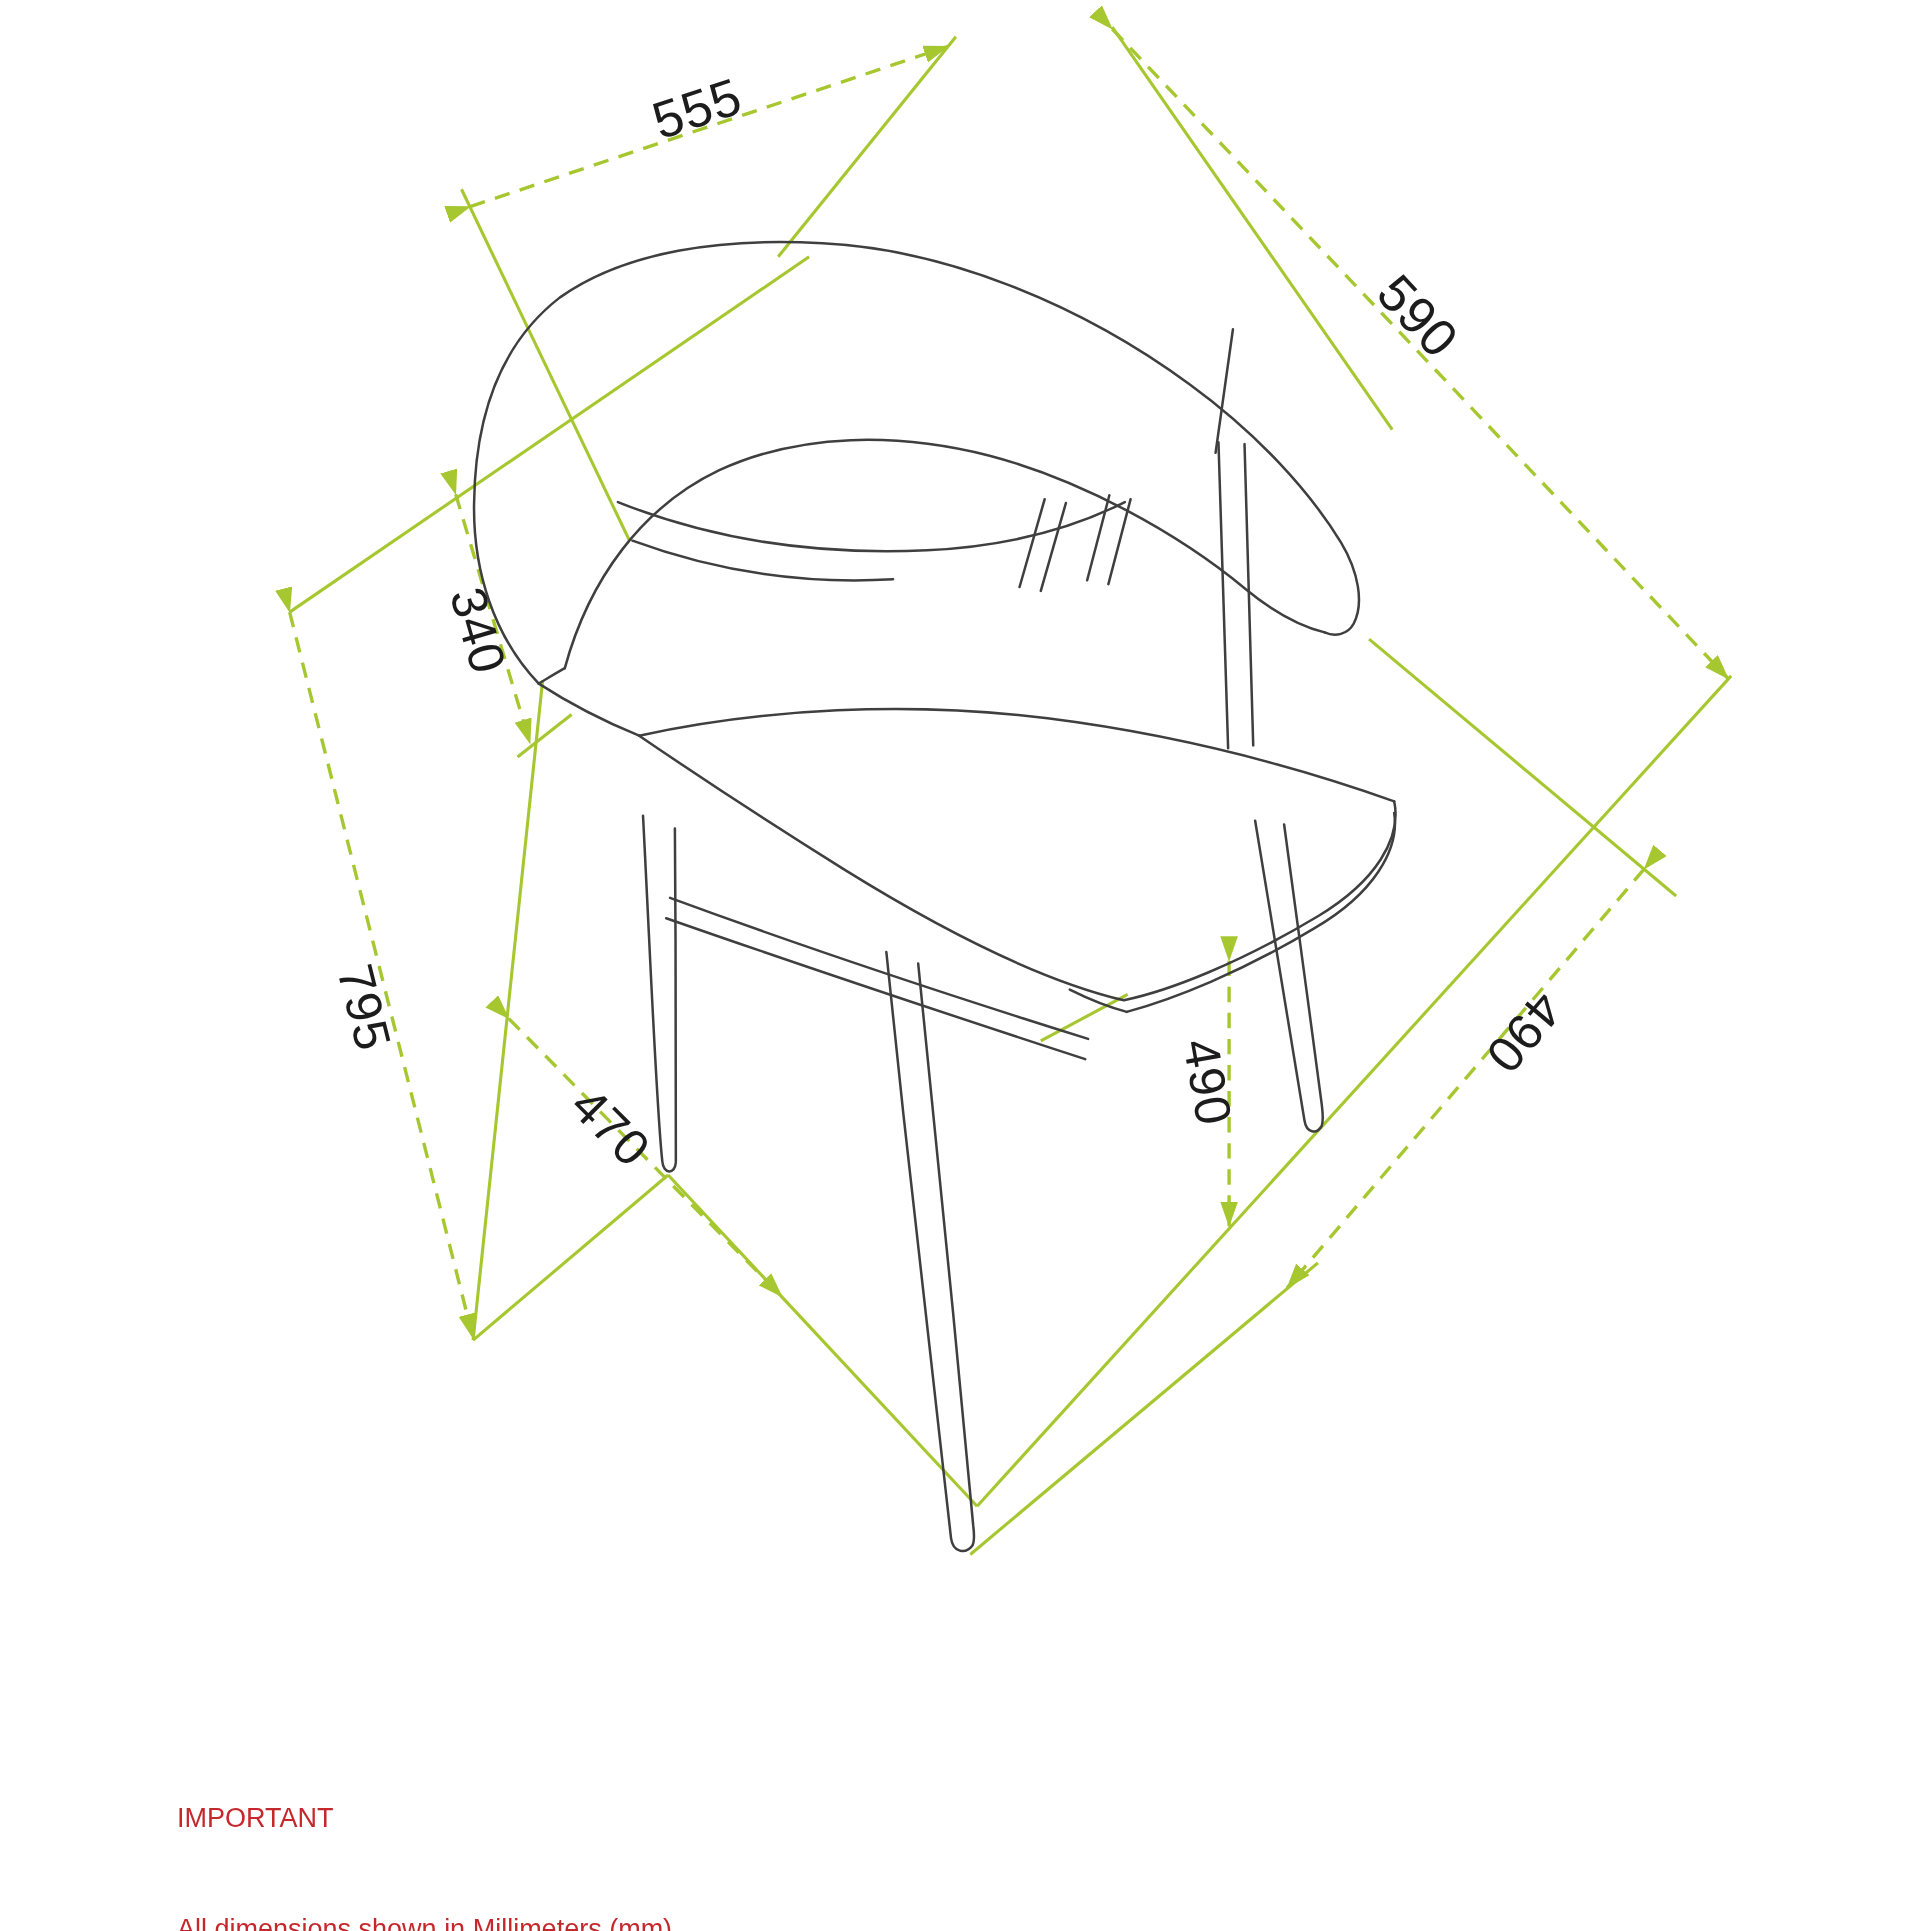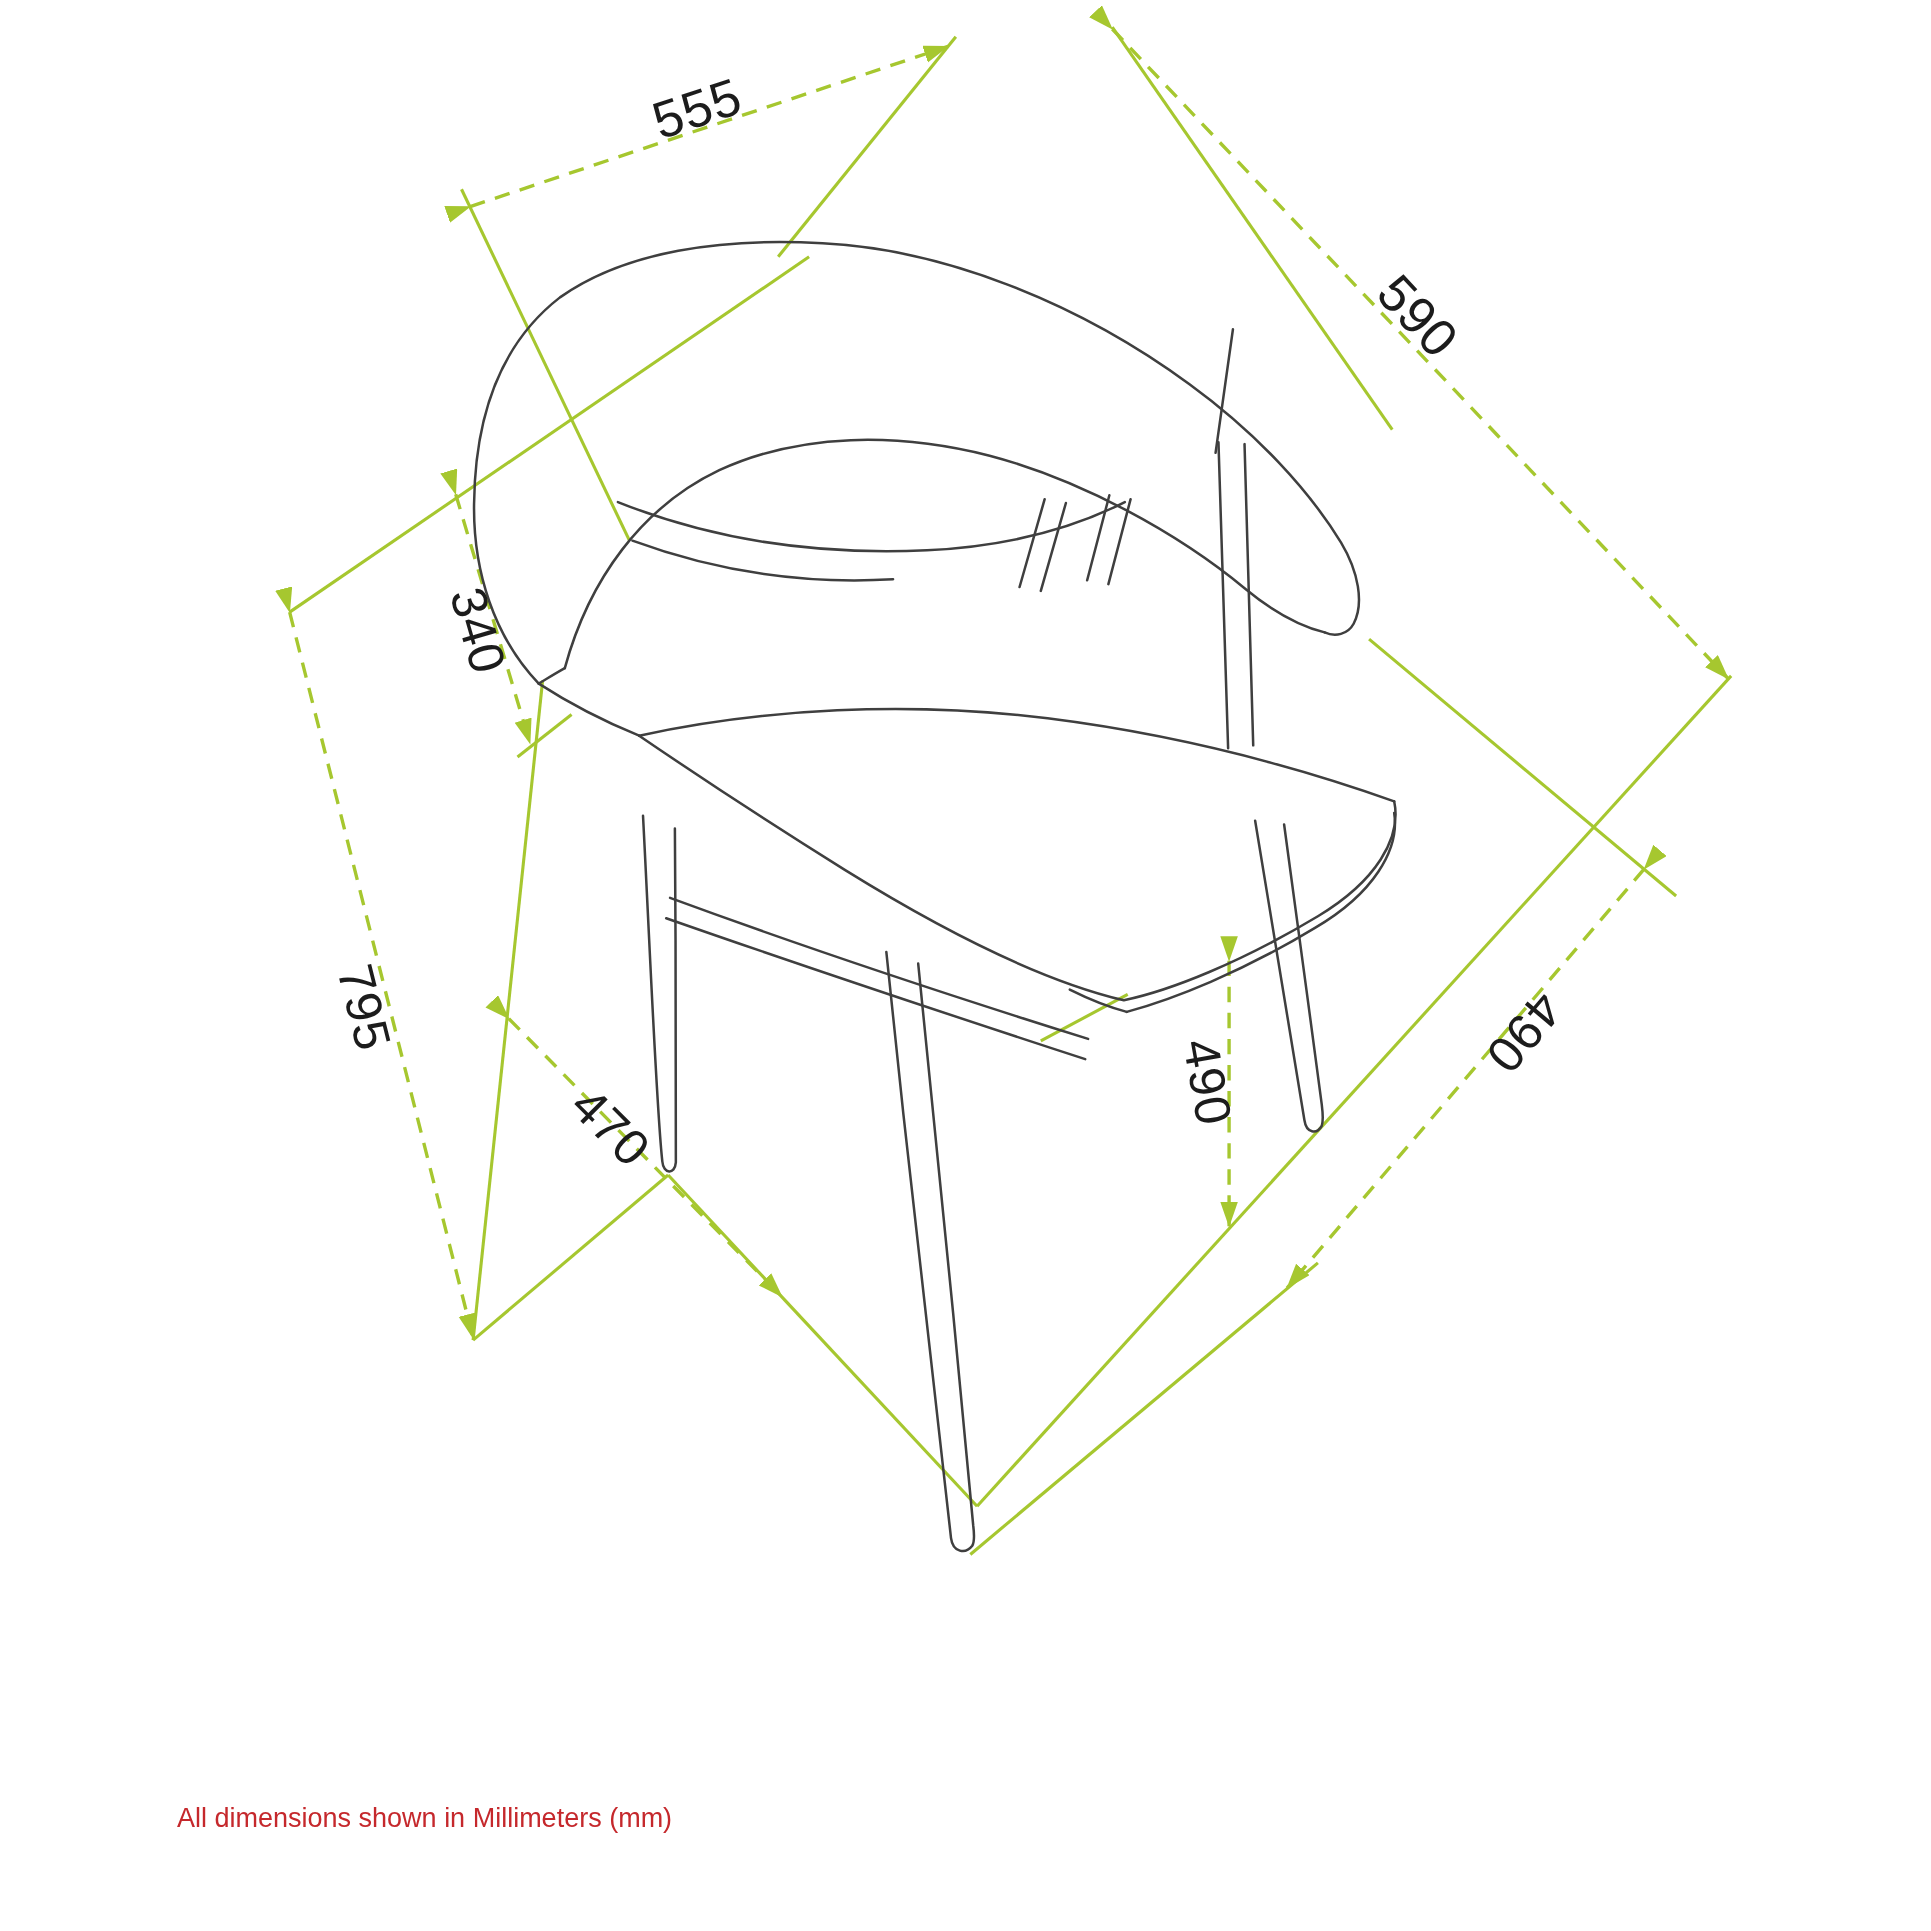--- a/index.html
+++ b/index.html
@@ -118,20 +118,21 @@
     <text class="dim-label" x="1455" y="340" transform="rotate(47 1455 340)" text-anchor="middle">590</text>
     <text class="dim-label dim-label-sm" x="478" y="658" transform="rotate(74 478 658)" text-anchor="middle">340</text>
     <text class="dim-label dim-label-sm" x="360" y="1048" transform="rotate(76 360 1048)" text-anchor="middle">795</text>
     <text class="dim-label dim-label-sm" x="620" y="1180" transform="rotate(45 620 1180)" text-anchor="middle">470</text>
     <text class="dim-label dim-label-sm" x="1233" y="1124" transform="rotate(80 1233 1124)" text-anchor="middle">490</text>
     <text class="dim-label dim-label-sm" x="1565" y="1058" transform="rotate(130 1565 1058)" text-anchor="middle">490</text>
   </g>
 </svg>
 
   <div class="notice">
+    <span class="t">IMPORTANT</span>
     <span class="t">All dimensions shown in Millimeters (mm)</span>
     
     
     
   </div>
 
 </div>
 
 
 </body></html>

